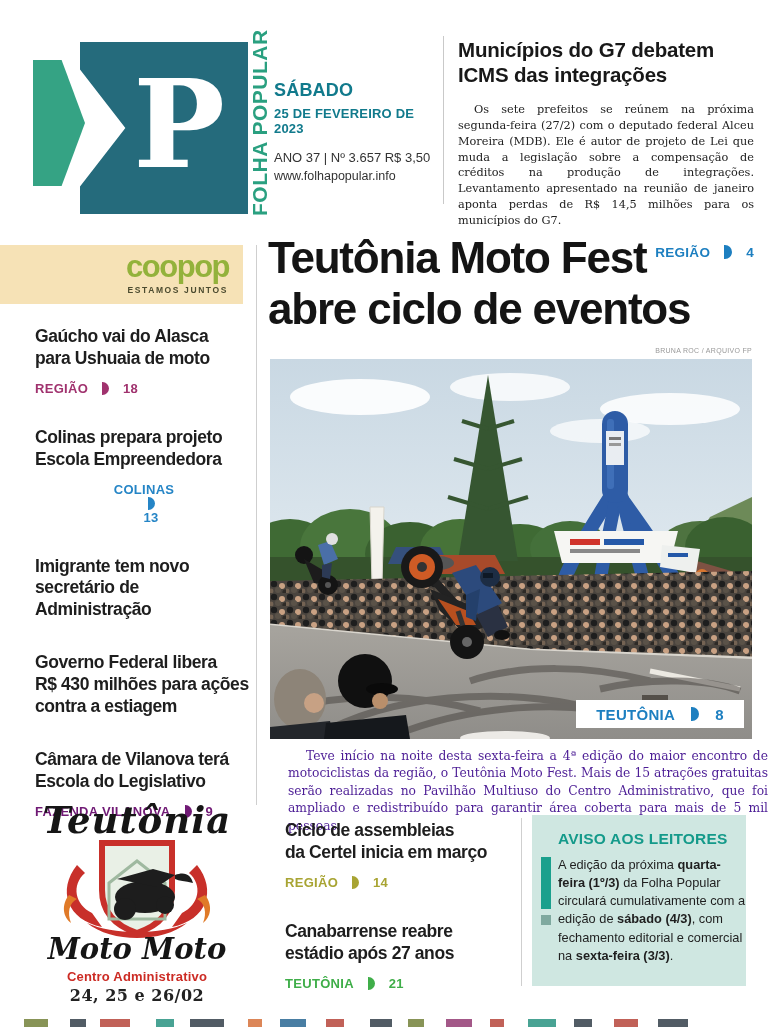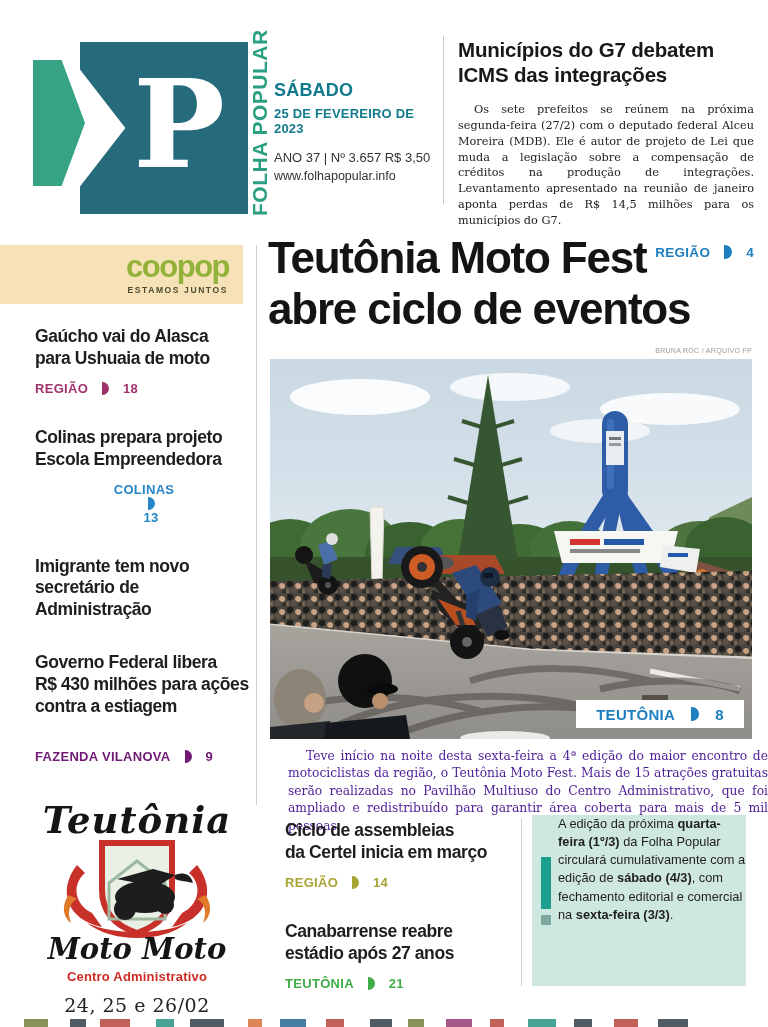--- a/index.html
+++ b/index.html
@@ -83,22 +83,22 @@
   .notice-body .b{font-weight:bold;}
 
   
   .motofest{position:absolute;left:28px;top:802px;width:218px;text-align:center;}
   .mf-title{font-family:"DejaVu Serif",serif;font-style:italic;font-weight:bold;font-size:37px;
     color:#151515;letter-spacing:1px;line-height:1;}
   .mf-crest{margin:-4px auto -6px auto;display:block;}
   .mf-sub{font-family:"DejaVu Serif",serif;font-style:italic;font-weight:bold;font-size:29px;
     color:#151515;line-height:1;margin-top:-8px;}
   .mf-venue{color:#cc2b24;font-weight:800;font-size:13px;margin-top:5px;letter-spacing:.2px;}
-  .mf-dates{font-family:"DejaVu Serif",serif;font-weight:normal;font-size:19px;color:#222;
-    margin-top:10px;letter-spacing:.5px;}
+  .mf-dates{font-family:"DejaVu Serif",serif;font-weight:bold;font-size:16px;color:#222;
+    margin-top:2px;letter-spacing:.5px;}
 
   
   .adstrip{position:absolute;left:24px;top:1019px;width:740px;height:8px;display:flex;
     align-items:flex-start;opacity:.8;}
   .adstrip span{display:inline-block;height:8px;}
 </style>
 </head>
 <body>
 
 <div id="page">
@@ -156,20 +156,22 @@
     <div class="side-item">
       <div class="side-title">Imigrante tem novo
 secretário de Administração</div>
     </div>
     <div class="side-item">
       <div class="side-title">Governo Federal libera
 R$ 430 milhões para ações
 contra a estiagem</div>
     </div>
     <div class="side-item">
+      <div class="side-title">Câmara de Vilanova terá
+Escola do Legislativo</div>
       <div class="tagrow side-tag" style="color: #701a75;">
         <span>FAZENDA VILANOVA</span>
         <span class="chev"></span>
         <span class="pgnum">9</span>
       </div>
     </div>
   </div>
 
   <div class="headline">Teutônia Moto Fest
 abre ciclo de eventos</div>
@@ -326,20 +328,21 @@
       <div class="tagrow side-tag" style="color: rgb(63, 174, 73);">
         <span>TEUTÔNIA</span>
         <span class="chev"></span>
         <span class="pgnum">21</span>
       </div>
     </div>
   </div>
   <div class="vrule-mid"></div>
 
   <div class="notice">
+    <div class="notice-title">AVISO AOS LEITORES</div>
     <div class="bang">
       <div class="bang-bar"></div>
       <div class="bang-dot"></div>
     </div>
     <div class="notice-body"><span>A edição da próxima </span><span class="b">quarta-feira (1º/3)</span><span> da Folha Popular circulará cumulativamente com a edição de </span><span class="b">sábado (4/3)</span><span>, com fechamento editorial e comercial na </span><span class="b">sexta-feira (3/3)</span><span>.</span></div>
   </div>
 
   <div class="motofest">
     <div class="mf-title">Teutônia</div>
     <svg class="mf-crest" width="160" height="108" viewBox="0 0 160 108">

